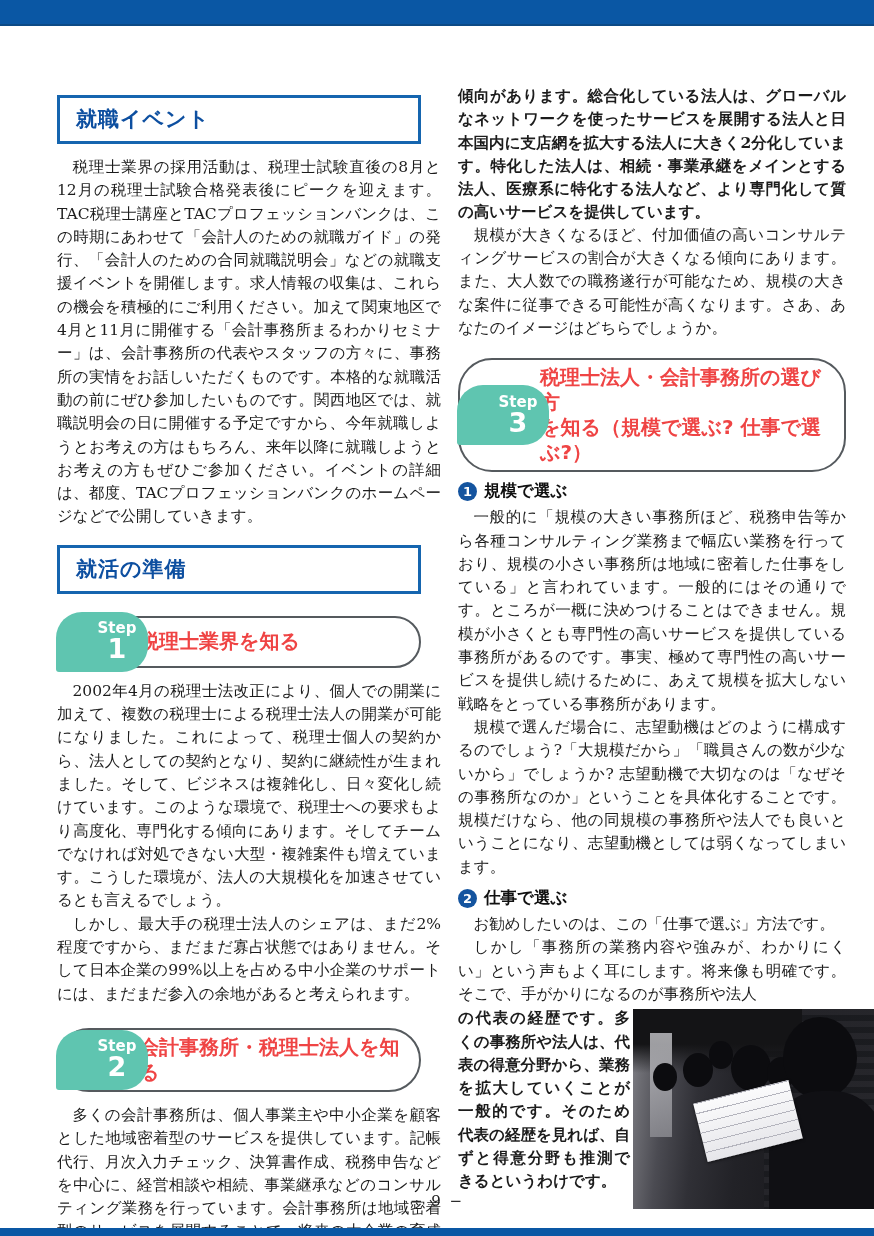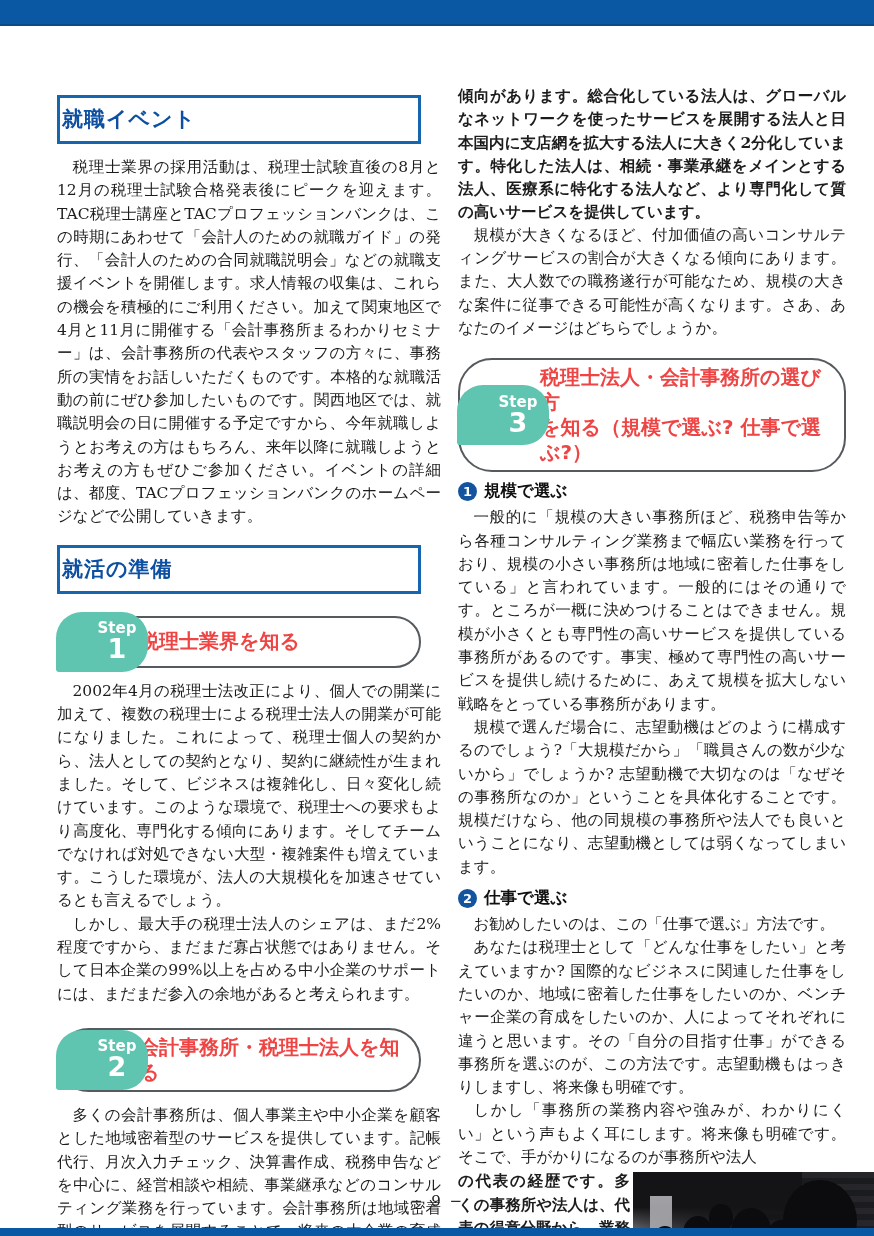--- a/index.html
+++ b/index.html
@@ -10,21 +10,21 @@
   .topbar { position:absolute; top:0; left:0; width:874px; height:24px;
     background:#0a57a4; border-bottom:2px solid #0c4a86; }
   .bottombar { position:absolute; bottom:0; left:0; width:874px; height:8px; background:#0a57a4; }
 
   .col { position:absolute; }
   .col-left  { left:57px;  top:95px; width:384px; }
   .col-right { left:458px; top:84px; width:388px; }
 
   .hbox {
     box-sizing:border-box; width:364px; border:3px solid #1565af; background:#fff;
-    padding:7px 2px 8px; font-family:"DejaVu Sans","Liberation Sans",sans-serif;
+    padding:7px 16px 8px; font-family:"DejaVu Sans","Liberation Sans",sans-serif;
     font-weight:bold; font-size:21px; color:#0d4fa0; letter-spacing:1px;
   }
 
   .body-p { margin:0; font-size:15.5px; line-height:23.3px; text-align:justify;
     text-indent:1em; }
   .body-p.noindent { text-indent:0;font-weight:bold; } .mt12{margin-top:12px} .mt16{margin-top:16px}
   .mt18{margin-top:18px} .mt22{margin-top:22px}
 
   .steppill {
     position:relative; box-sizing:border-box; border:2px solid #555a5e; border-radius:34px;
@@ -138,21 +138,20 @@
       <span>規模で選ぶ</span>
     </div>
     <p class="body-p">一般的に「規模の大きい事務所ほど、税務申告等から各種コンサルティング業務まで幅広い業務を行っており、規模の小さい事務所は地域に密着した仕事をしている」と言われています。一般的にはその通りです。ところが一概に決めつけることはできません。規模が小さくとも専門性の高いサービスを提供している事務所があるのです。事実、極めて専門性の高いサービスを提供し続けるために、あえて規模を拡大しない戦略をとっている事務所があります。</p>
     <p class="body-p">規模で選んだ場合に、志望動機はどのように構成するのでしょう?「大規模だから」「職員さんの数が少ないから」でしょうか? 志望動機で大切なのは「なぜその事務所なのか」ということを具体化することです。規模だけなら、他の同規模の事務所や法人でも良いということになり、志望動機としては弱くなってしまいます。</p>
 
     <div class="point-head">
       <span class="point-num">2</span>
       <span>仕事で選ぶ</span>
     </div>
     <p class="body-p">お勧めしたいのは、この「仕事で選ぶ」方法です。</p>
-    <p class="body-p">あなたは税理士として「どんな仕事をしたい」と考えていますか? 国際的なビジネスに関連した仕事をしたいのか、地域に密着した仕事をしたいのか、ベンチャー企業の育成をしたいのか、人によってそれぞれに違うと思います。その「自分の目指す仕事」ができる事務所を選ぶのが、この方法です。志望動機もはっきりしますし、将来像も明確です。</p>
     <p class="body-p">しかし「事務所の業務内容や強みが、わかりにくい」という声もよく耳にします。将来像も明確です。そこで、手がかりになるのが事務所や法人</p>
 
     <div class="wrap-row">
       <p class="body-p noindent wrap-text">の代表の経歴です。多くの事務所や法人は、代表の得意分野から、業務を拡大していくことが一般的です。そのため代表の経歴を見れば、自ずと得意分野も推測できるというわけです。</p>
       <div class="photo">
         <div class="bg"></div>
         <div class="slats"></div>
         <div class="ceiling"></div>
         <div class="lightpanel"></div>
         <div class="head h4"></div>

